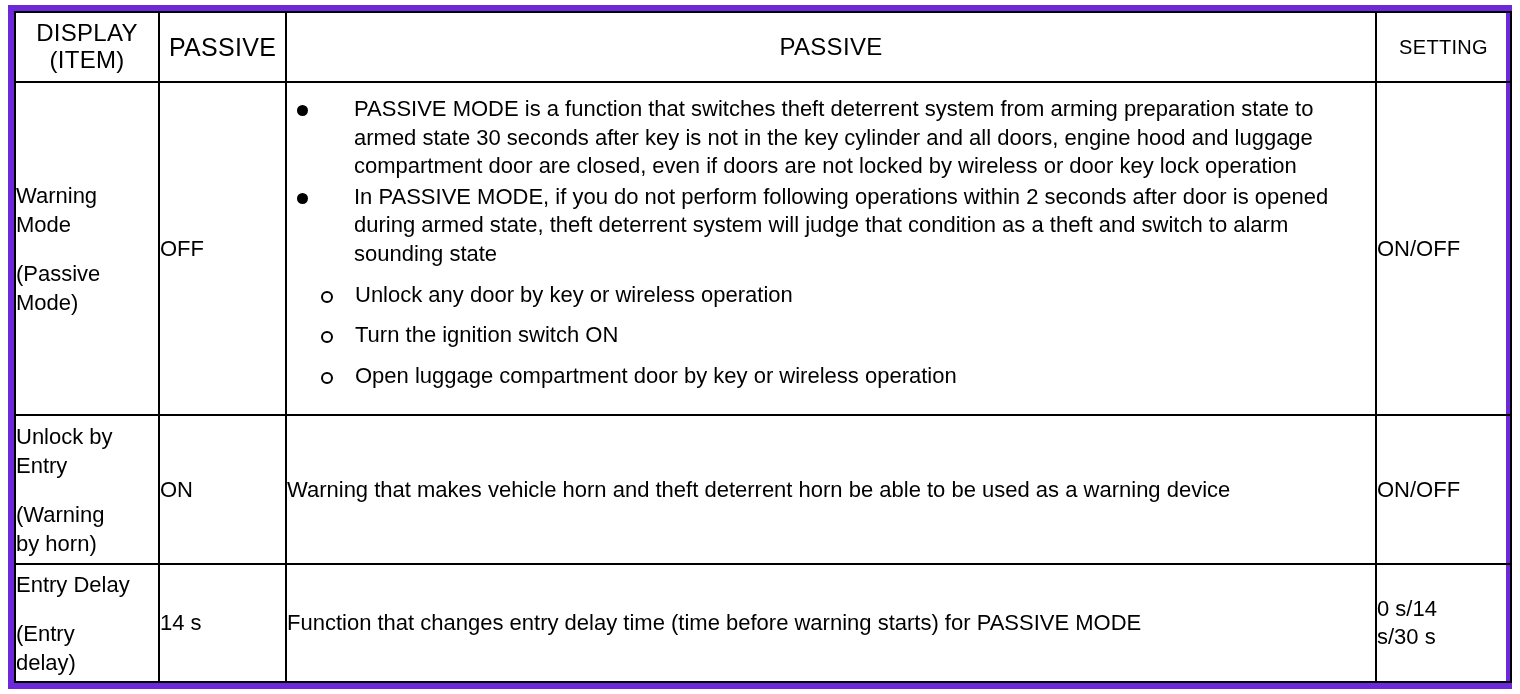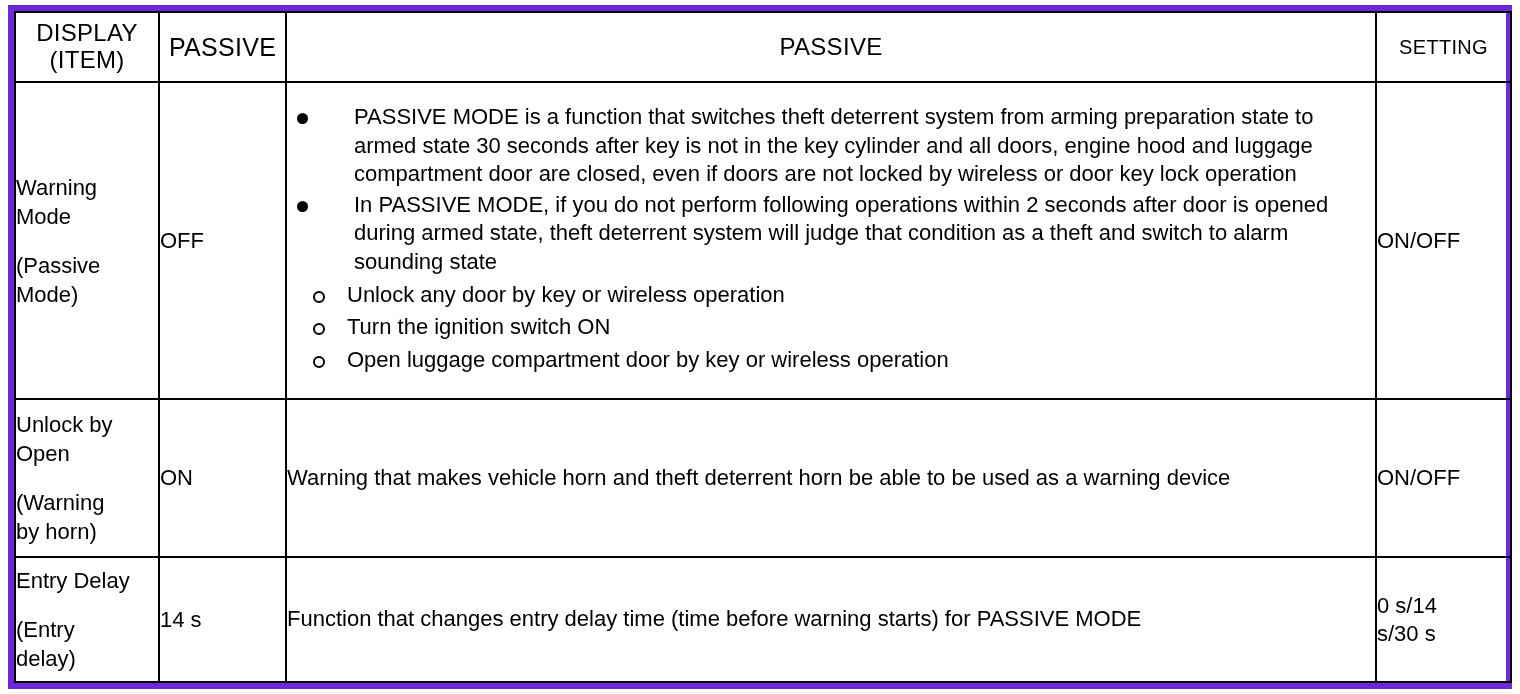--- a/index.html
+++ b/index.html
@@ -112,21 +112,21 @@
   }
 
   ul.subbullets {
     list-style: none;
     margin: 0;
     padding: 0 0 0 10px;
   }
   ul.subbullets > li.subbullet-item {
     position: relative;
     padding-left: 46px;
-    margin: 4px;
+    margin: 12px;
   }
   ul.subbullets > li.subbullet-item > .marker-hollow {
     position: absolute;
     left: 12px;
     top: 10px;
     width: 8px;
     height: 8px;
     border-radius: 50%;
     border: 2.5px solid #000;
     background: transparent;
@@ -194,21 +194,21 @@
               <span class="flow-text">Open luggage compartment door by key or wireless operation</span>
             </li>
           </ul>
         </td>
         <td class="cell-setting">ON/OFF</td>
       </tr>
 
       <tr>
         <td class="cell-display">
           <span class="grp">Unlock by</span>
-          <span class="grp">Open</span>
+          <span class="grp">Entry</span>
           <span class="gap"></span>
           <span class="grp">(Warning</span>
           <span class="grp">by horn)</span>
         </td>
         <td class="cell-default">ON</td>
         <td class="cell-contents">
           <span class="plain-text">Warning that makes vehicle horn and theft deterrent horn be able to be used as a warning device</span>
         </td>
         <td class="cell-setting">ON/OFF</td>
       </tr>

